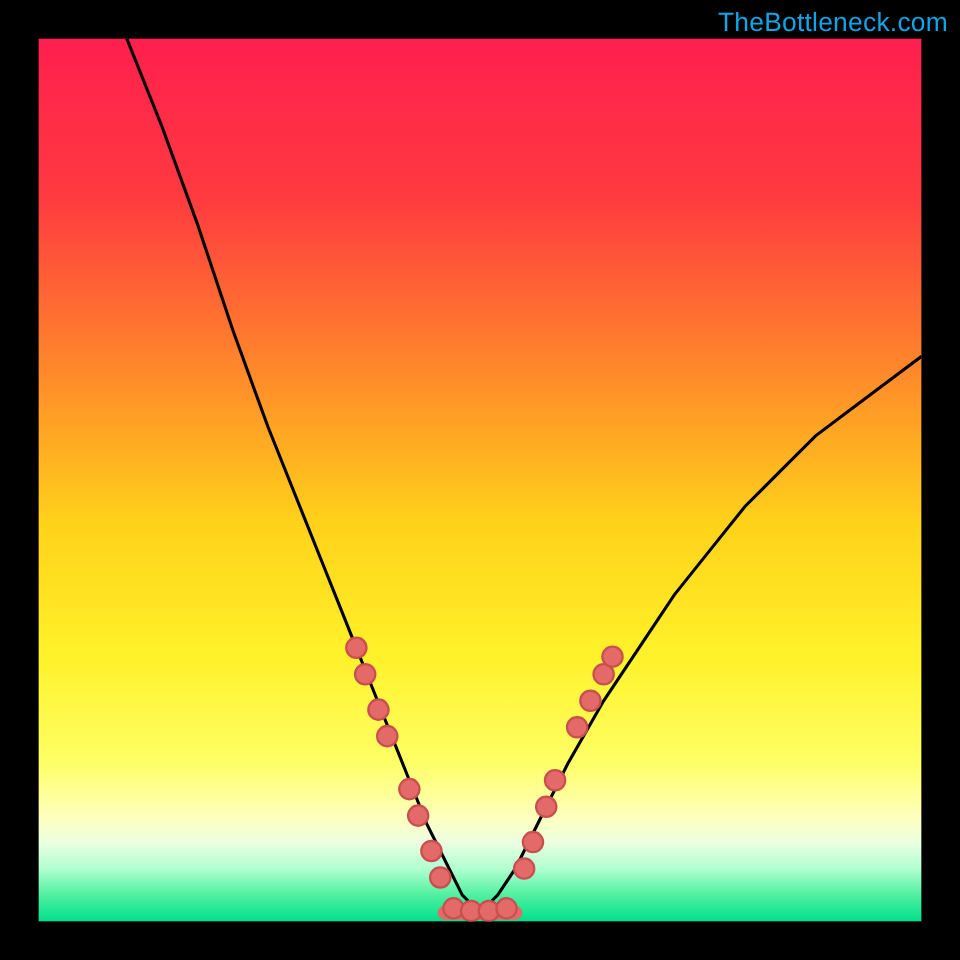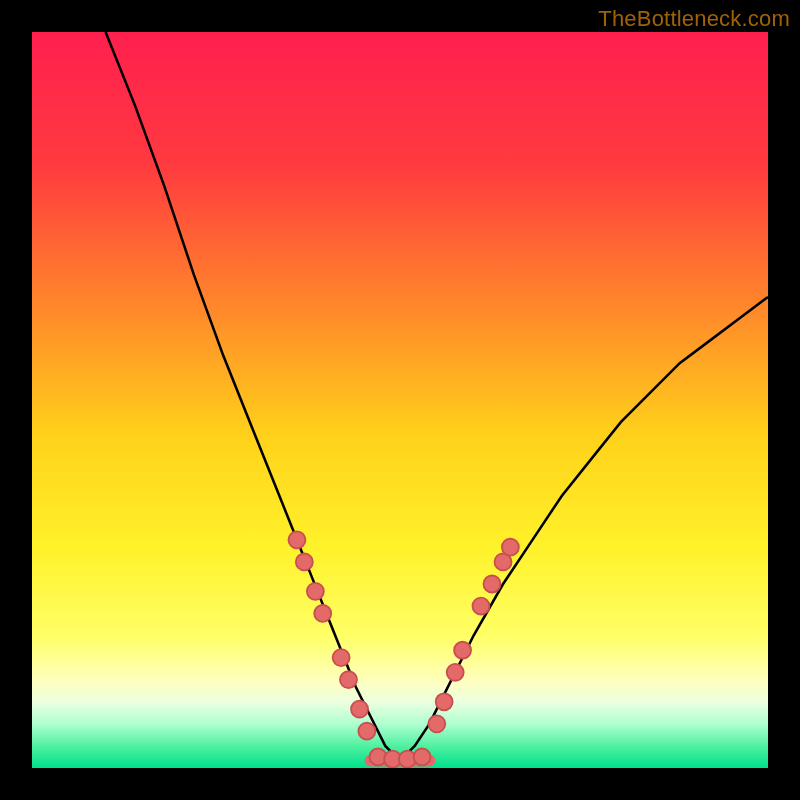--- a/index.html
+++ b/index.html
@@ -25,21 +25,21 @@
     position: absolute;
     inset: 0;
   }
   .attribution {
     position: absolute;
     top: 6px;
     right: 10px;
     font-family: Arial, Helvetica, sans-serif;
     font-size: 22px;
     font-weight: 500;
-    color: #a16207;
+    color: #0ea5e9;
     letter-spacing: 0.2px;
   }
 </style>
 </head>
 <body>
 
 <div class="stage">
   <div class="attribution">TheBottleneck.com</div>
 
   <div class="plot-area">

